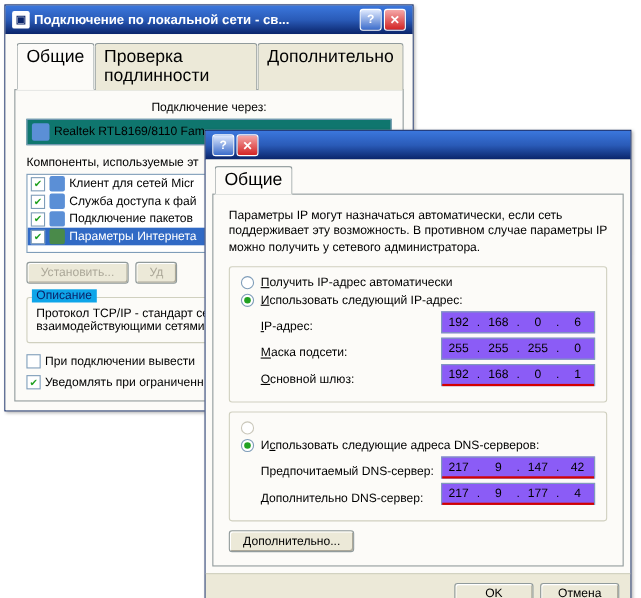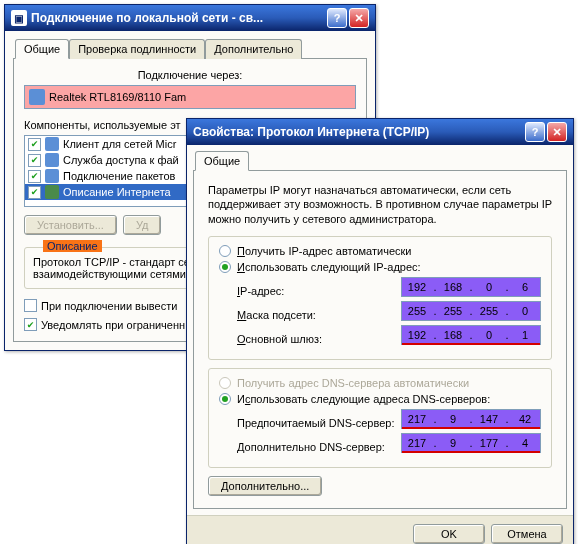--- a/index.html
+++ b/index.html
@@ -59,40 +59,40 @@
   .tabs {
     display: flex;
     margin-bottom: -1px;
     padding-left: 2px;
   }
   .tab {
     background: #ECE9D8;
     border: 1px solid #919B9C;
     border-bottom: none;
     padding: 3px 8px;
-    font-size: 11px;
+    font-size: 16px;
     margin-right: 0;
     border-radius: 3px 3px 0 0;
     cursor: pointer;
     position: relative;
   }
   .tab.active {
     background: #FCFBF8;
     z-index: 2;
     border-bottom: 1px solid #FCFBF8;
   }
   .tab-panel {
     border: 1px solid #919B9C;
     background: #FCFBF8;
     padding: 10px;
     min-height: 100px;
   }
   .dropdown {
     border: 1px solid #7F9DB9;
-    background: #fca5a5;
+    background: #0f766e;
     padding: 2px 4px;
     display: flex;
     align-items: center;
     width: 100%;
     height: 24px;
   }
   .dropdown .dd-icon {
     width: 16px; height: 16px; margin-right: 4px;
     background: #5B8FD6;
     border-radius: 2px;
@@ -144,22 +144,22 @@
   .group {
     border: 1px solid #D0D0BF;
     border-radius: 3px;
     padding: 8px;
     margin-top: 4px;
     position: relative;
   }
   .group-label {
     position: absolute;
     top: -8px;
-    left: 18px;
-    background: #f97316;
+    left: 4px;
+    background: #0ea5e9;
     padding: 0 4px;
     color: #0A246A;
   }
   .group-desc {
     font-size: 11px;
     color: #000;
   }
   .check-row {
     display: flex;
     align-items: center;
@@ -279,21 +279,21 @@
             <span>Служба доступа к фай</span>
           </div>
           <div class="listitem">
             <span class="checkbox">✔</span>
             <span class="small-icon"></span>
             <span>Подключение пакетов</span>
           </div>
           <div class="listitem selected">
             <span class="checkbox">✔</span>
             <span class="small-icon" style="background:#4A8A4A;"></span>
-            <span>Описание Интернета </span>
+            <span>Параметры Интернета </span>
           </div>
         </div>
         <div class="scrollbar">
           <div class="scroll-btn">▲</div>
           <div style="flex:1;"></div>
           <div class="scroll-btn">▼</div>
         </div>
       </div>
 
       <div style="display:flex; gap:6px; margin-top:8px;">
@@ -313,21 +313,20 @@
       <div class="check-row">
         <span class="checkbox">✔</span>
         <span>Уведомлять при ограниченн подключении</span>
       </div>
     </div>
   </div>
 </div>
 
 <div class="window w2" style="left:186px; top:118px; width:388px;">
   <div class="titlebar">
-    <span class="title-text">Свойства: Протокол Интернета (TCP/IP)</span>
     <div class="title-buttons">
       <div class="title-btn">?</div>
       <div class="title-btn close">✕</div>
     </div>
   </div>
   <div class="body" style="padding:6px;">
     <div class="tabs">
       <div class="tab active">Общие</div>
     </div>
     <div class="tab-panel">
@@ -376,21 +375,20 @@
             <span class="ip-octet">0</span>
               <span class="dot">.</span>
             <span class="ip-octet">1</span>
           </div>
         </div>
       </div>
 
       <div class="radio-group">
         <div class="radio-row radio-disabled">
           <span class="radio"></span>
-          <span>Получить адрес DNS-сервера автоматически</span>
         </div>
         <div class="radio-row">
           <span class="radio checked"></span>
           <span>И<span class="underline">с</span><span>пользовать следующие адреса DNS-серверов:</span></span>
         </div>
         <div class="ip-row">
           <span class="ip-label">Предпочитаемый DNS-сервер:</span>
           <div class="ip-field hl">
             <span class="ip-octet">217</span>
               <span class="dot">.</span>

